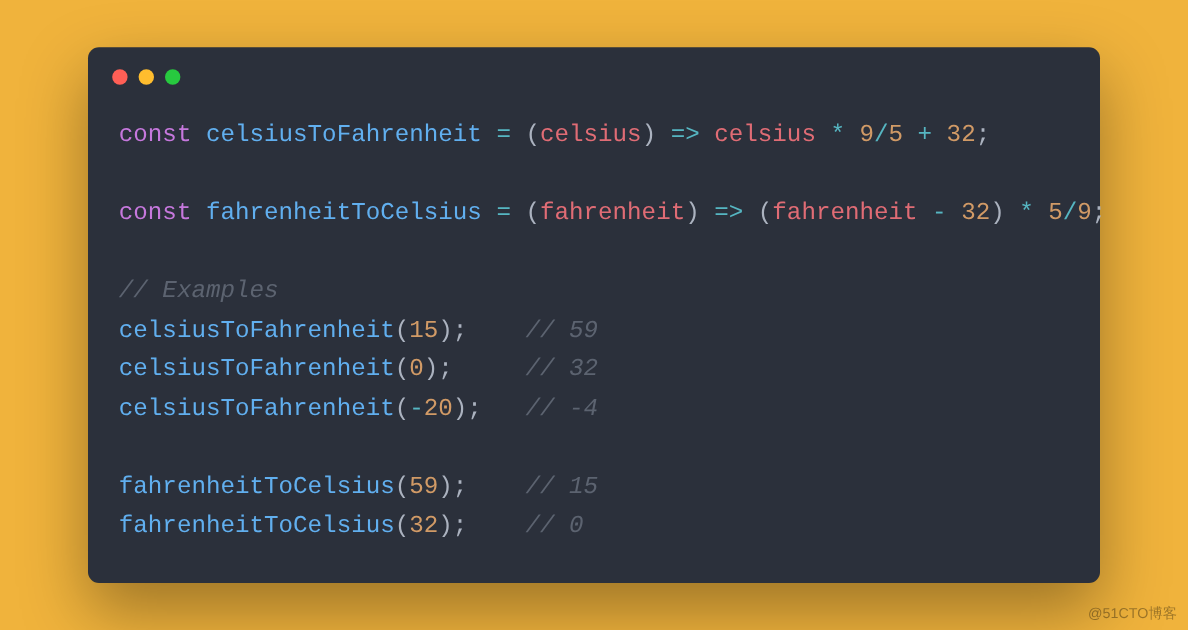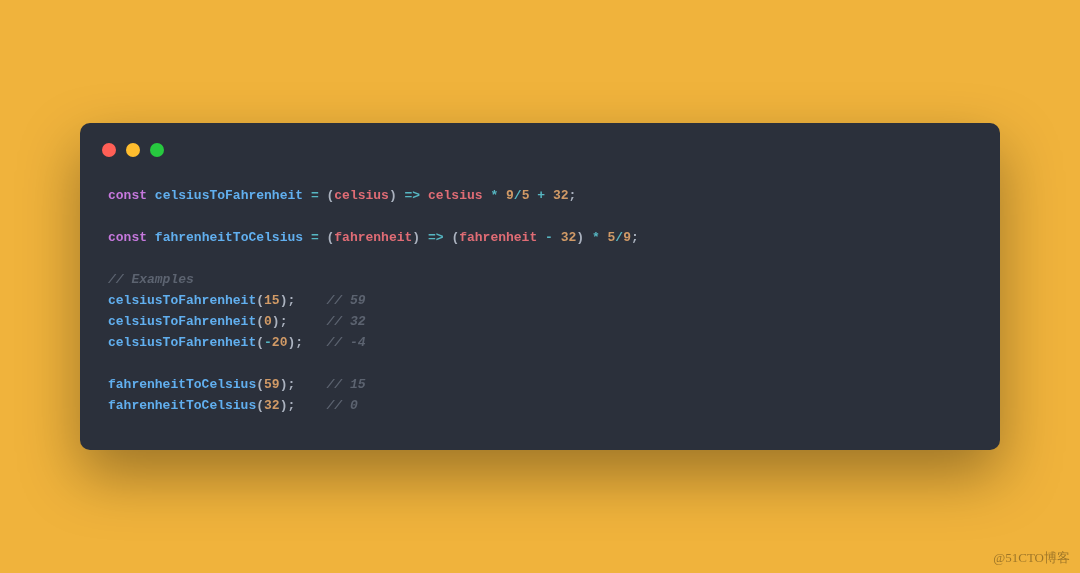--- a/index.html
+++ b/index.html
@@ -30,38 +30,37 @@
   .dot {
     width: 14px;
     height: 14px;
     border-radius: 50%;
   }
   .dot.red    { background: #ff5f56; }
   .dot.yellow { background: #ffbd2e; }
   .dot.green  { background: #27c93f; }
   .code {
     padding: 10px 28px 6px 28px;
-    font-size: 13px;
+    font-size: 22px;
     line-height: 1.62;
     white-space: pre;
     color: #c0c5ce;
-    font-weight: bold;
   }
   .kw   { color: #c678dd; }      
   .fn   { color: #61afef; }      
   .id   { color: #e06c75; }      
   .op   { color: #56b6c2; }      
   .num  { color: #d19a66; }      
   .pun  { color: #abb2bf; }      
   .cmt  { color: #5c6370; font-style: italic; }
   .watermark {
     position: absolute;
     right: 10px;
     bottom: 6px;
-    font-family: Liberation Serif, serif;
+    font-family: Liberation Sans, sans-serif;
     font-size: 13px;
     color: rgba(0,0,0,0.35);
   }
 </style>
 </head>
 <body>
 
 <div class="window">
   <div class="titlebar">
     <div class="dot red"></div>

